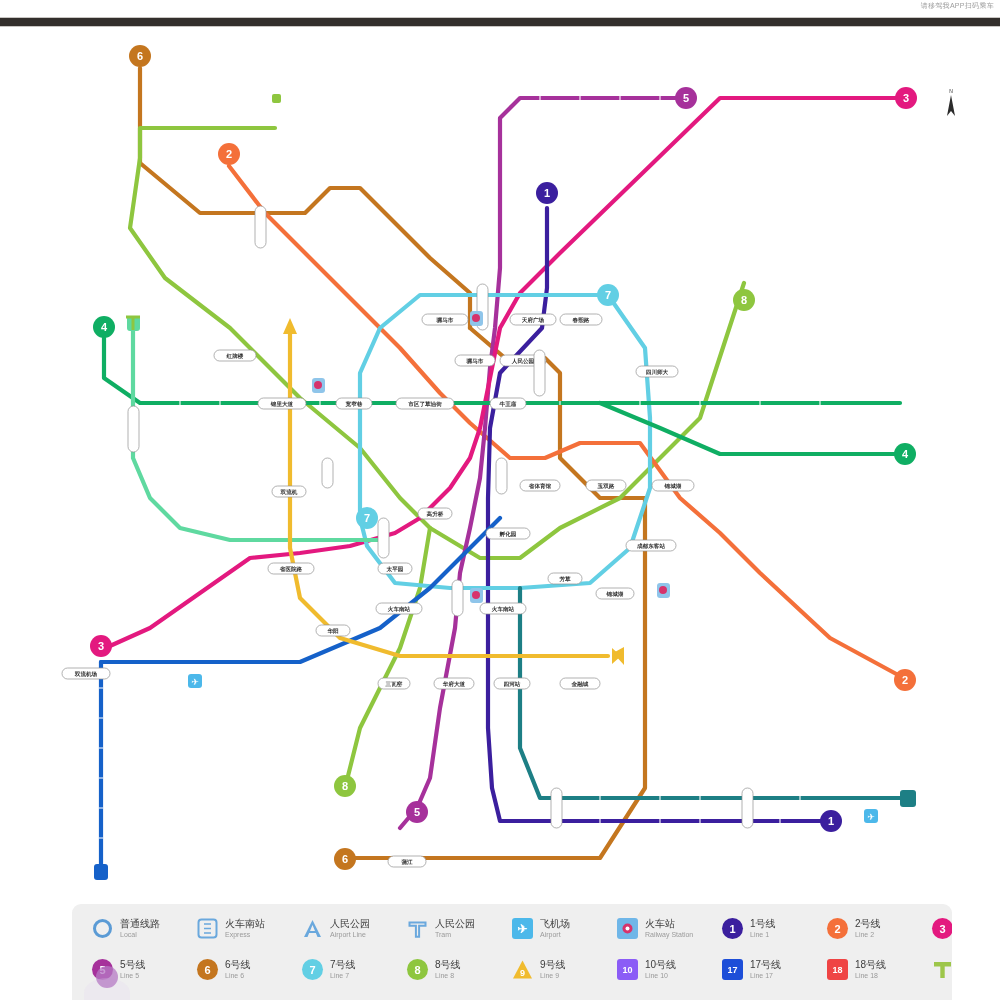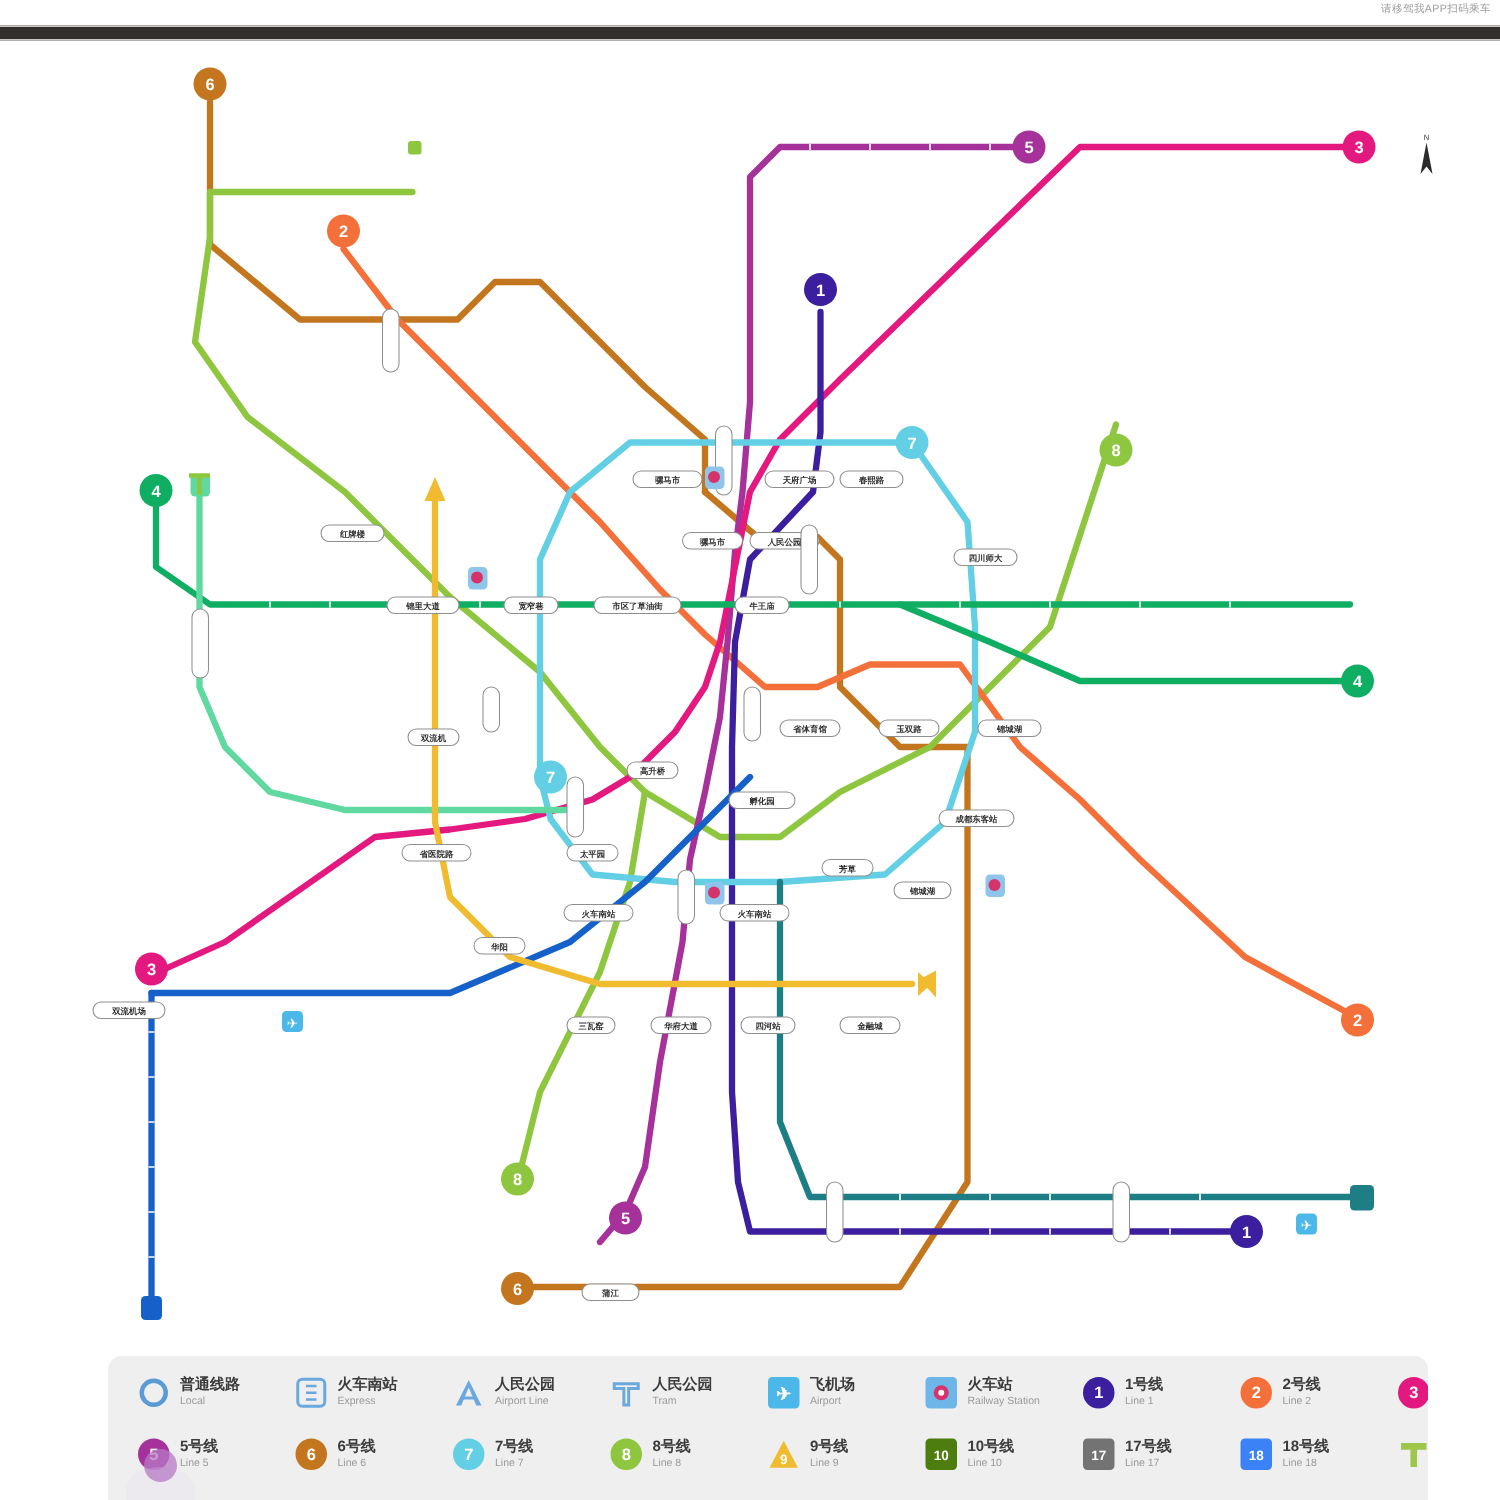--- a/index.html
+++ b/index.html
@@ -42,21 +42,21 @@
     overflow: hidden;
   }
   .legend-row { display: flex; align-items: flex-start; height: 41px; }
   .legend-item { display: flex; align-items: center; width: 105px; flex: 0 0 105px; }
   .legend-icon {
     width: 25px; height: 25px; flex: 0 0 25px;
     display: flex; align-items: center; justify-content: center;
     margin-right: 5px;
   }
   .legend-txt { line-height: 1.05; }
-  .legend-cn { font-size: 10px; font-weight: bold; color: #3c3c3c; white-space: nowrap; }
+  .legend-cn { font-size: 10px; font-weight: normal; color: #3c3c3c; white-space: nowrap; }
   .legend-en { font-size: 7px; color: #9a9a9a; white-space: nowrap; margin-top: 1px; }
 
   
   .badge-circle {
     width: 21px; height: 21px; border-radius: 50%;
     color: #fff; font-size: 11px; font-weight: bold;
     display: flex; align-items: center; justify-content: center;
   }
   .badge-square {
     width: 21px; height: 21px; border-radius: 3px;
@@ -458,41 +458,41 @@
             </svg>
       </div>
       <div class="legend-txt">
         <div class="legend-cn">9号线</div>
         <div class="legend-en">Line 9</div>
       </div>
     </div>
 
     <div class="legend-item">
       <div class="legend-icon">
-        <div class="badge-square" style="background:#4d7c0f">10</div>
+        <div class="badge-square" style="background:#8b5cf6">10</div>
       </div>
       <div class="legend-txt">
         <div class="legend-cn">10号线</div>
         <div class="legend-en">Line 10</div>
       </div>
     </div>
 
     <div class="legend-item">
       <div class="legend-icon">
-        <div class="badge-square" style="background:#737373">17</div>
+        <div class="badge-square" style="background:#1d4ed8">17</div>
       </div>
       <div class="legend-txt">
         <div class="legend-cn">17号线</div>
         <div class="legend-en">Line 17</div>
       </div>
     </div>
 
     <div class="legend-item">
       <div class="legend-icon">
-        <div class="badge-square" style="background:#3b82f6">18</div>
+        <div class="badge-square" style="background:#ef4444">18</div>
       </div>
       <div class="legend-txt">
         <div class="legend-cn">18号线</div>
         <div class="legend-en">Line 18</div>
       </div>
     </div>
 
     <div class="legend-item">
       <div class="legend-icon">
         <svg width="21" height="21" viewBox="0 0 21 21">

